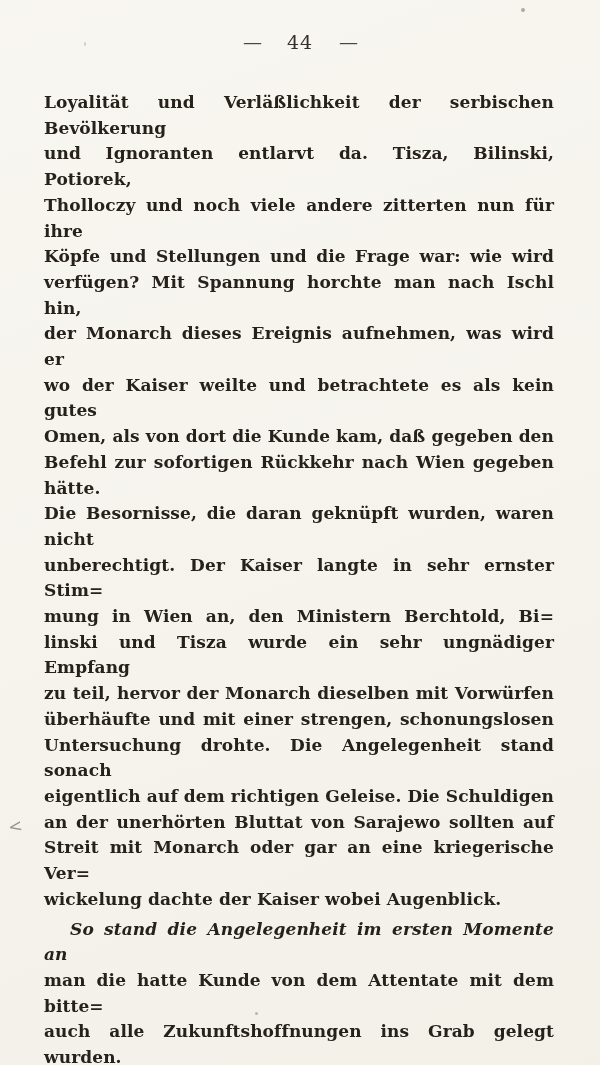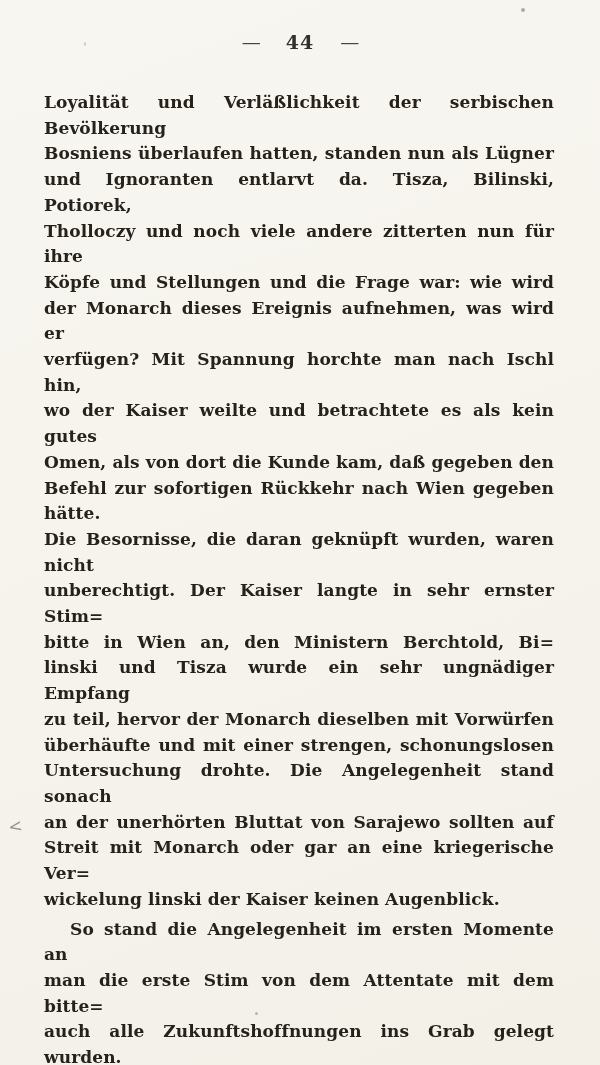--- a/index.html
+++ b/index.html
@@ -27,21 +27,21 @@
     gap: 26px;
     font-size: 19px;
     color: #34302a;
   }
   .page-header .dash {
     font-weight: normal;
     color: #4a463f;
     letter-spacing: -1px;
   }
   .page-header .num {
-    font-weight: bold;
+    font-weight: normal;
     letter-spacing: 1px;
   }
 
   
   .text-block {
     position: absolute;
     top: 86px;
     left: 40px;
     width: 518px;
     font-size: 17px;
@@ -49,21 +49,21 @@
     line-height: 25.7px;
     letter-spacing: 0.1px;
   }
   .para { margin: 4px; }
   .line {
     text-align: justify;
     text-align-last: justify;
     white-space: normal;
   }
   .line.end { text-align-last: left; }
-  .line.indent { text-indent: 26px; }
+  .line.indent { text-indent: 26px; font-style: italic; }
 
   
   .margin-mark {
     position: absolute;
     left: 8px;
     top: 816px;
     font-family: "DejaVu Sans", sans-serif;
     font-size: 17px;
     font-weight: normal;
     color: #97938c;
@@ -91,44 +91,44 @@
     <span class="num">44</span>
     <span class="dash">—</span>
   </div>
 
   <div class="margin-mark">&lt;</div>
 
   <div class="text-block">
 
     <div class="para">
       <div class="line">Loyalität und Verläßlichkeit der serbischen Bevölkerung</div>
-      <div class="line">Bosniens überlaufen hatten, standen nun als Lügner</div>
       <div class="line">und Ignoranten entlarvt da. Tisza, Bilinski, Potiorek,</div>
       <div class="line">Tholloczy und noch viele andere zitterten nun für ihre</div>
       <div class="line">Köpfe und Stellungen und die Frage war: wie wird</div>
+      <div class="line">verfügen? Mit Spannung horchte man nach Ischl hin,</div>
       <div class="line">der Monarch dieses Ereignis aufnehmen, was wird er</div>
-      <div class="line">verfügen? Mit Spannung horchte man nach Ischl hin,</div>
       <div class="line">wo der Kaiser weilte und betrachtete es als kein gutes</div>
       <div class="line">Omen, als von dort die Kunde kam, daß gegeben den</div>
       <div class="line">Befehl zur sofortigen Rückkehr nach Wien gegeben hätte.</div>
       <div class="line">Die Besornisse, die daran geknüpft wurden, waren nicht</div>
       <div class="line">unberechtigt. Der Kaiser langte in sehr ernster Stim=</div>
-      <div class="line">bitte in Wien an, den Ministern Berchtold, Bi=</div>
+      <div class="line">mung in Wien an, den Ministern Berchtold, Bi=</div>
       <div class="line">linski und Tisza wurde ein sehr ungnädiger Empfang</div>
       <div class="line">zu teil, hervor der Monarch dieselben mit Vorwürfen</div>
       <div class="line">überhäufte und mit einer strengen, schonungslosen</div>
       <div class="line">Untersuchung drohte. Die Angelegenheit stand sonach</div>
+      <div class="line">eigentlich auf dem richtigen Geleise. Die Schuldigen</div>
       <div class="line">an der unerhörten Bluttat von Sarajewo sollten auf</div>
       <div class="line">Streit mit Monarch oder gar an eine kriegerische Ver=</div>
-      <div class="line end">wickelung linski der Kaiser keinen Augenblick.</div>
+      <div class="line end">wickelung dachte der Kaiser wobei Augenblick.</div>
     </div>
 
     <div class="para">
       <div class="line indent">So stand die Angelegenheit im ersten Momente an</div>
-      <div class="line">man die erste Stim von dem Attentate mit dem bitte=</div>
+      <div class="line">man die hatte Kunde von dem Attentate mit dem bitte=</div>
       <div class="line">auch alle Zukunftshoffnungen ins Grab gelegt wurden.</div>
       <div class="line">Die näheren Details über die Tat riefen aber überall</div>
       <div class="line">die Frage hervor, wie es möglich war, daß die Behör=</div>
 
     </div>
 
   </div>
 
   <div class="speck s1"></div>
   <div class="speck s2"></div>

